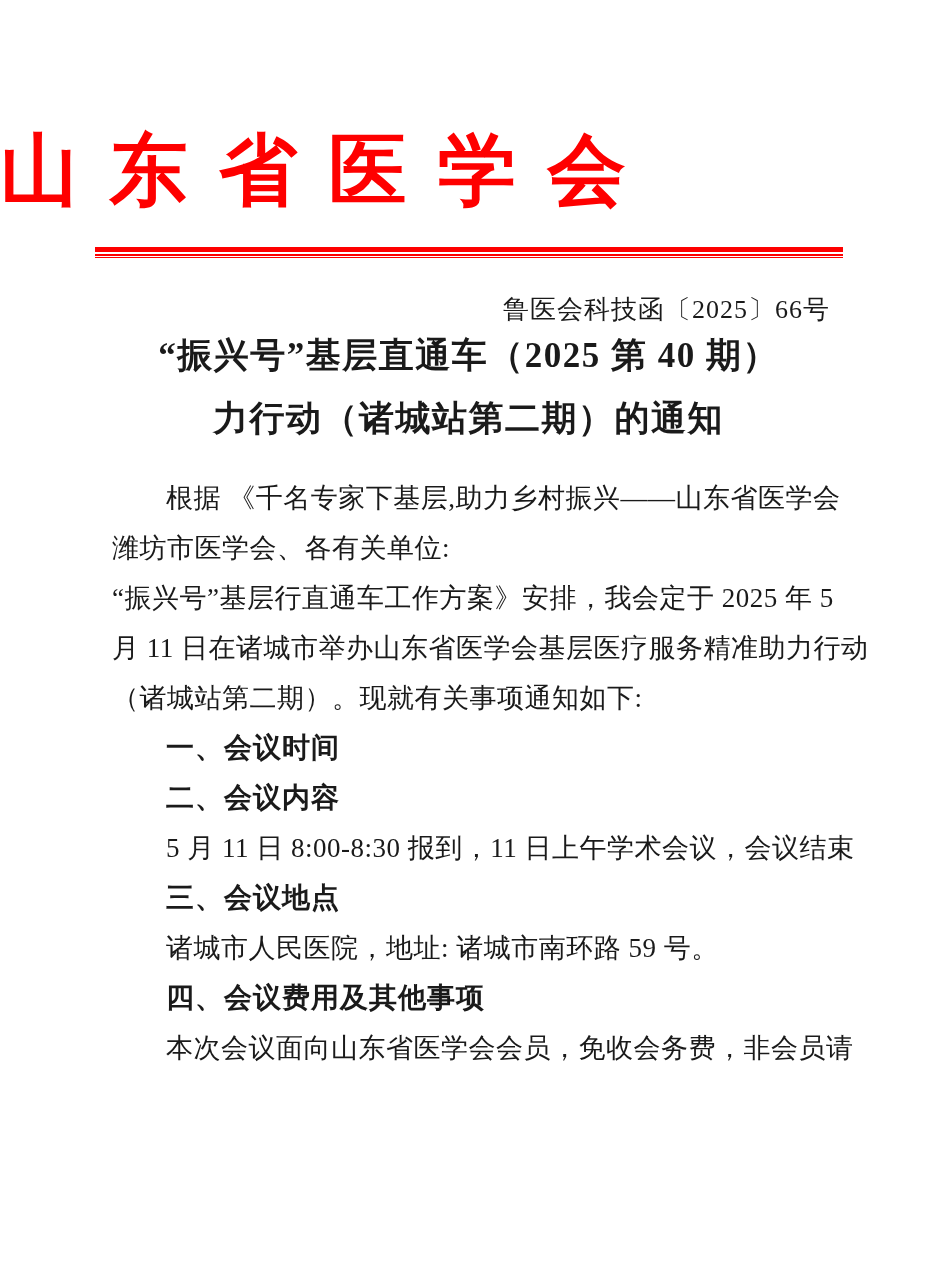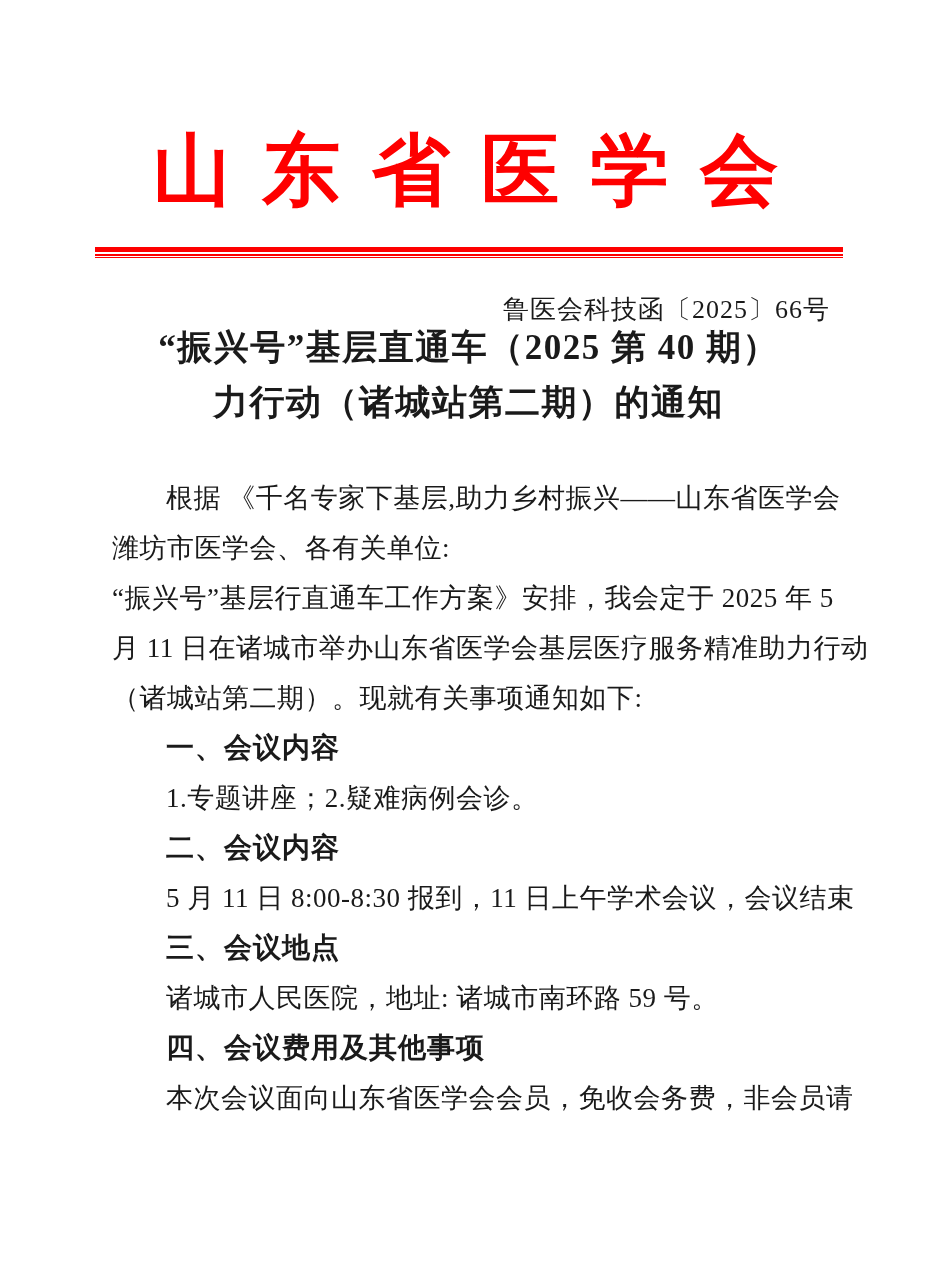--- a/index.html
+++ b/index.html
@@ -18,21 +18,21 @@
   .page {
     position: absolute;
     inset: 0;
   }
   
   .org-title {
     position: absolute;
     top: 128px;
     left: 0;
     width: 937px;
-    text-align: center;
+    text-align: left;
     font-family: "Liberation Serif", serif;
     font-weight: bold;
     font-size: 78px;
     letter-spacing: 6px;
     color: #fe0000;
     white-space: nowrap;
     line-height: 1.1;
   }
   
   .red-rule {
@@ -63,21 +63,21 @@
     top: 320px;
     left: 40px;
     width: 857px;
     text-align: center;
     font-weight: bold;
     font-size: 35px;
     line-height: 55px;
     letter-spacing: 1.5px;
     font-family: "Liberation Serif", serif;
   }
-  .title-line { white-space: nowrap; }
+  .title-line { white-space: nowrap; margin-top: 8px; }
 
   
   .body-block {
     position: absolute;
     top: 473px;
     left: 112px;
     width: 716px;
     font-size: 27px;
     letter-spacing: 0.5px;
   }
@@ -115,22 +115,21 @@
     <div class="title-line">“振兴号”基层直通车（2025 第 40 期）</div>
     <div class="title-line">力行动（诸城站第二期）的通知</div>
   </div>
 
   <div class="body-block">
       <div class="line body indent">根据 《千名专家下基层,助力乡村振兴——山东省医学会</div>
       <div class="line body">潍坊市医学会、各有关单位:</div>
       <div class="line body">“振兴号”基层行直通车工作方案》安排，我会定于 2025 年 5</div>
       <div class="line body">月 11 日在诸城市举办山东省医学会基层医疗服务精准助力行动</div>
       <div class="line body">（诸城站第二期）。现就有关事项通知如下:</div>
-      <div class="line heading indent">一、会议内容</div>
-      <div class="line body indent">1.专题讲座；2.疑难病例会诊。</div>
+      <div class="line heading indent">一、会议时间</div>
       <div class="line heading indent">二、会议内容</div>
       <div class="line body indent">5 月 11 日 8:00-8:30 报到，11 日上午学术会议，会议结束</div>
       <div class="line heading indent">三、会议地点</div>
       <div class="line body indent">诸城市人民医院，地址: 诸城市南环路 59 号。</div>
       <div class="line heading indent">四、会议费用及其他事项</div>
       <div class="line body indent">本次会议面向山东省医学会会员，免收会务费，非会员请</div>
     </div>
 
 </div>
 

